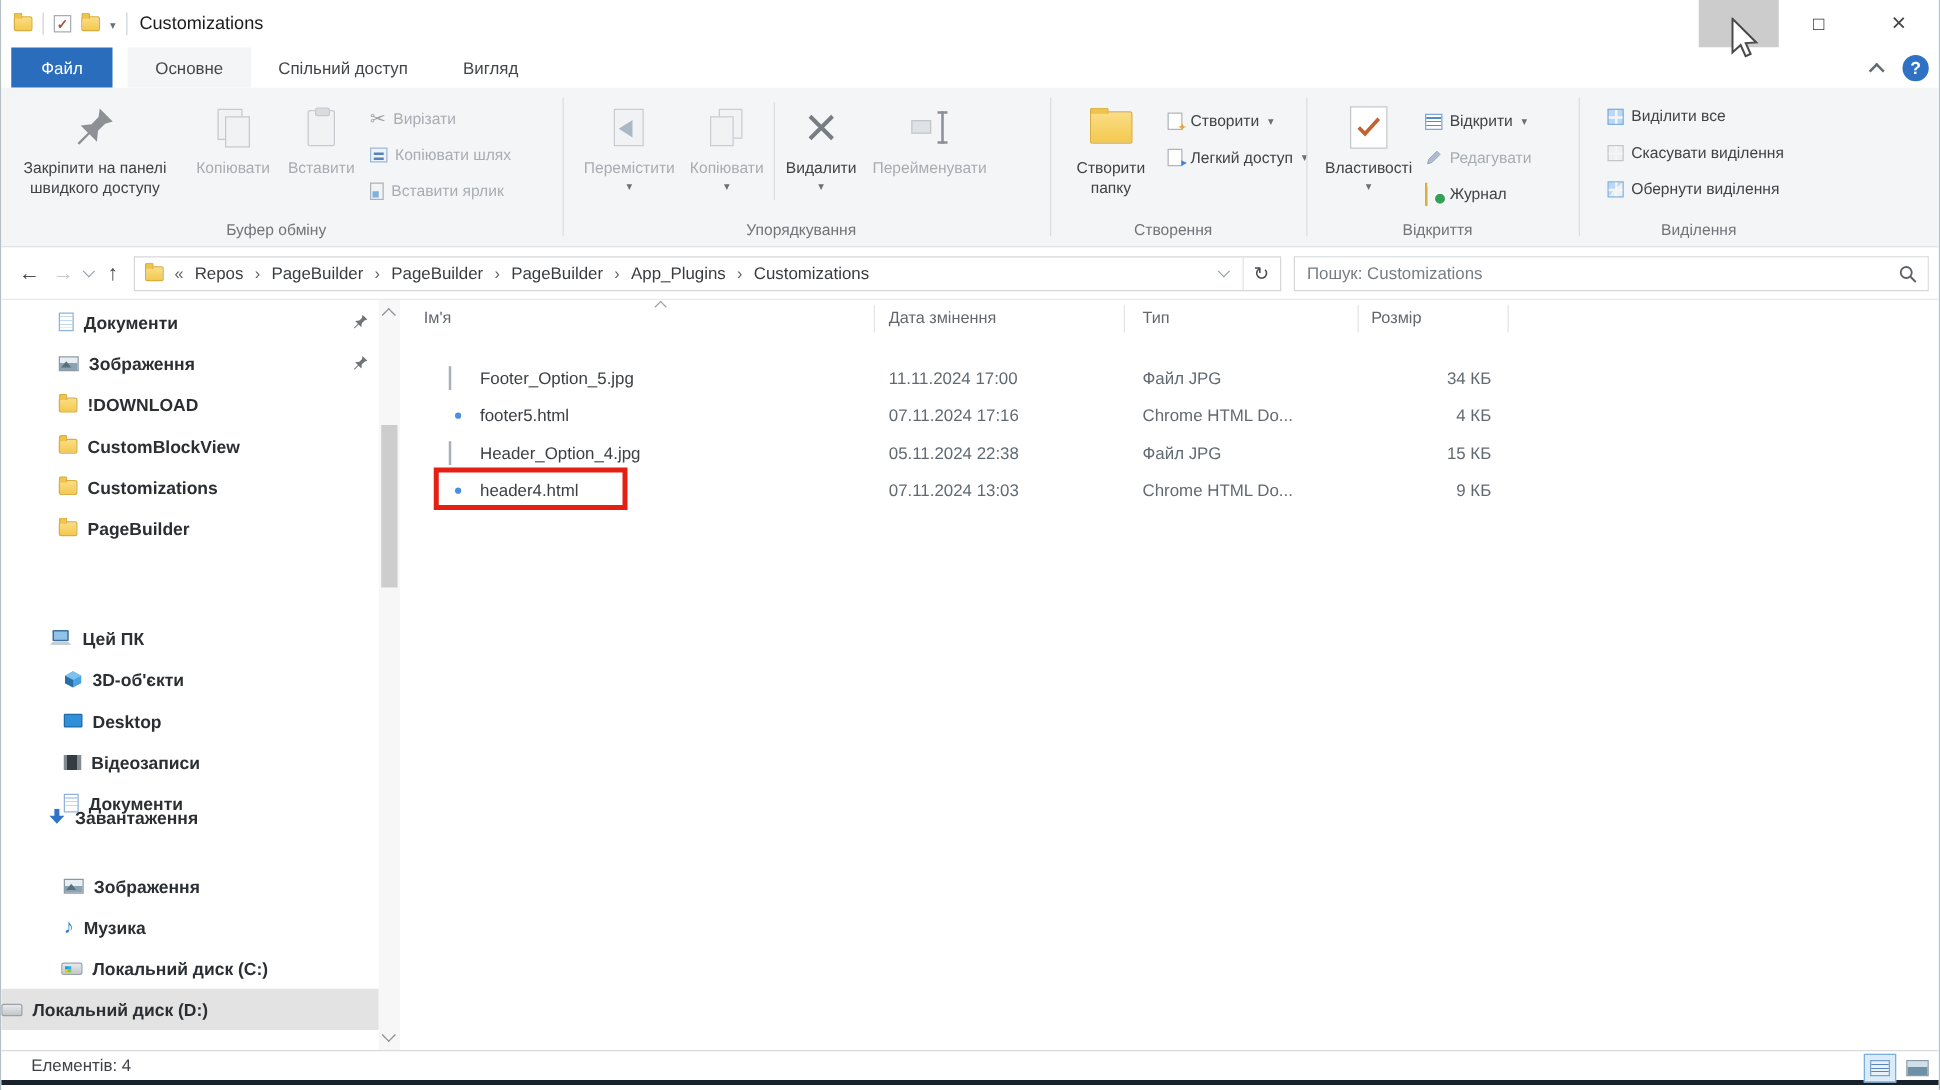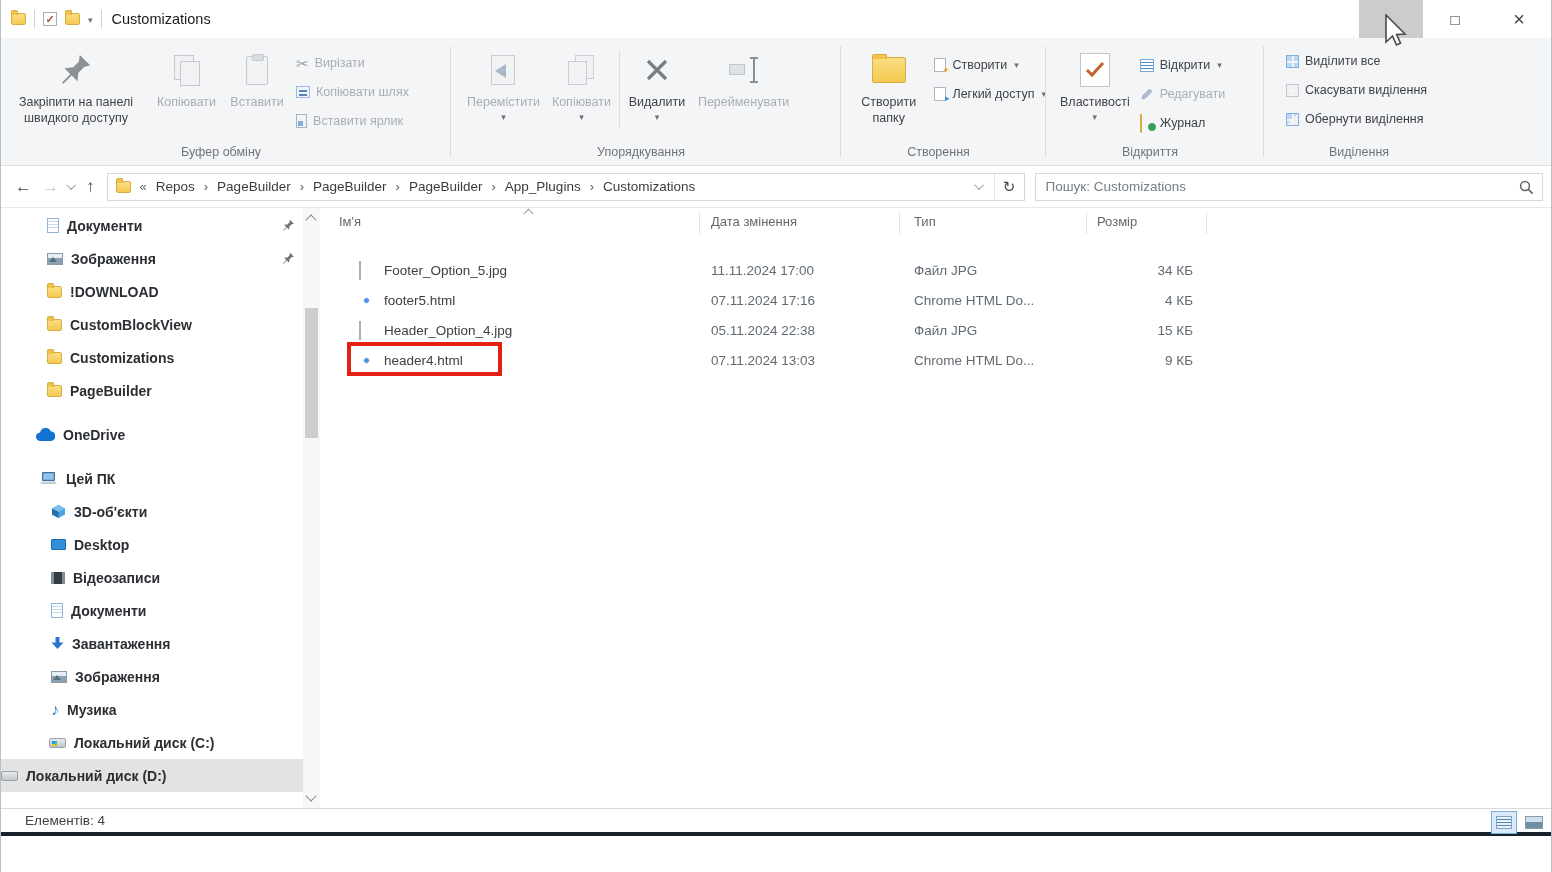--- a/index.html
+++ b/index.html
@@ -194,20 +194,30 @@
       <span class="qat-sep"></span>
     </div>
     <span class="win-title">Customizations</span>
     <div class="win-controls">
       <div class="win-btn hovered"></div>
       <div class="win-btn">□</div>
       <div class="win-btn close-glyph">×</div>
     </div>
   </div>
 
+  <div class="tabrow">
+    <div class="tab file">Файл</div>
+    <div class="tab active">Основне</div>
+    <div class="tab">Спільний доступ</div>
+    <div class="tab">Вигляд</div>
+    <div class="tabrow-right">
+      <span class="chev-up"></span>
+      <span class="help-circle">?</span>
+    </div>
+  </div>
 
   <div class="ribbon">
 
     <div class="rgroup" style="width:450px">
       <div class="rgroup-inner">
         <div class="big-btn" style="width:150px">
           <div class="icon-box">
             <svg class="ic-pin-big" viewBox="0 0 17 18">
               <path d="M10.5 1 L16 6.5 L12.8 7.4 L9.8 10.4 L9.3 15 L6.2 11.9 L1.8 16.3 L1.1 15.6 L5.5 11.2 L2.4 8.1 L7 7.6 L10 4.6 Z" fill="#8d9196"></path>
             </svg>
@@ -431,26 +441,20 @@
       </div>
       <div class="side-item" style="top:133px; padding-left:46px">
         <span class="folder ic-folder-sm"></span>
         <span class="lbl">Customizations</span>
       </div>
       <div class="side-item" style="top:166px; padding-left:46px">
         <span class="folder ic-folder-sm"></span>
         <span class="lbl">PageBuilder</span>
       </div>
 
-      <div class="side-item" style="top:210px; padding-left:34px">
-        <svg width="20" height="14" viewBox="0 0 20 14">
-          <path d="M5.5 13 a4.3 4.3 0 0 1 -0.4-8.6 A5.6 5.6 0 0 1 15.7 3.2 A3.8 3.8 0 0 1 15.3 13 Z" fill="#1273d4"></path>
-        </svg>
-        <span class="lbl">OneDrive</span>
-      </div>
 
       <div class="side-item" style="top:254px; padding-left:38px">
         <svg width="19" height="15" viewBox="0 0 19 15">
           <rect x="3" y="1" width="13" height="9" rx="1" fill="#3e6f9e"></rect>
           <rect x="4.2" y="2.2" width="10.6" height="6.6" fill="#8fc3e8"></rect>
           <path d="M1 13 L18 13 L16 10.5 L3 10.5 Z" fill="#c6cdd3"></path>
         </svg>
         <span class="lbl">Цей ПК</span>
       </div>
       <div class="side-item" style="top:287px; padding-left:50px">
@@ -466,21 +470,21 @@
         <span class="lbl">Desktop</span>
       </div>
       <div class="side-item" style="top:353px; padding-left:50px">
         <span class="ic-video2"></span>
         <span class="lbl">Відеозаписи</span>
       </div>
       <div class="side-item" style="top:386px; padding-left:50px">
         <span class="ic-docs"></span>
         <span class="lbl">Документи</span>
       </div>
-      <div class="side-item" style="top:419px; padding-left:50px">
+      <div class="side-item" style="top:397px; padding-left:38px">
         <svg width="13" height="14" viewBox="0 0 13 14">
           <rect x="4.5" y="0" width="4" height="6" fill="#2e74c9"></rect>
           <path d="M0.5 5.5 L12.5 5.5 L6.5 12 Z" fill="#2e74c9"></path>
         </svg>
         <span class="lbl">Завантаження</span>
       </div>
       <div class="side-item" style="top:452px; padding-left:50px">
         <span class="ic-pic"></span>
         <span class="lbl">Зображення</span>
       </div>

